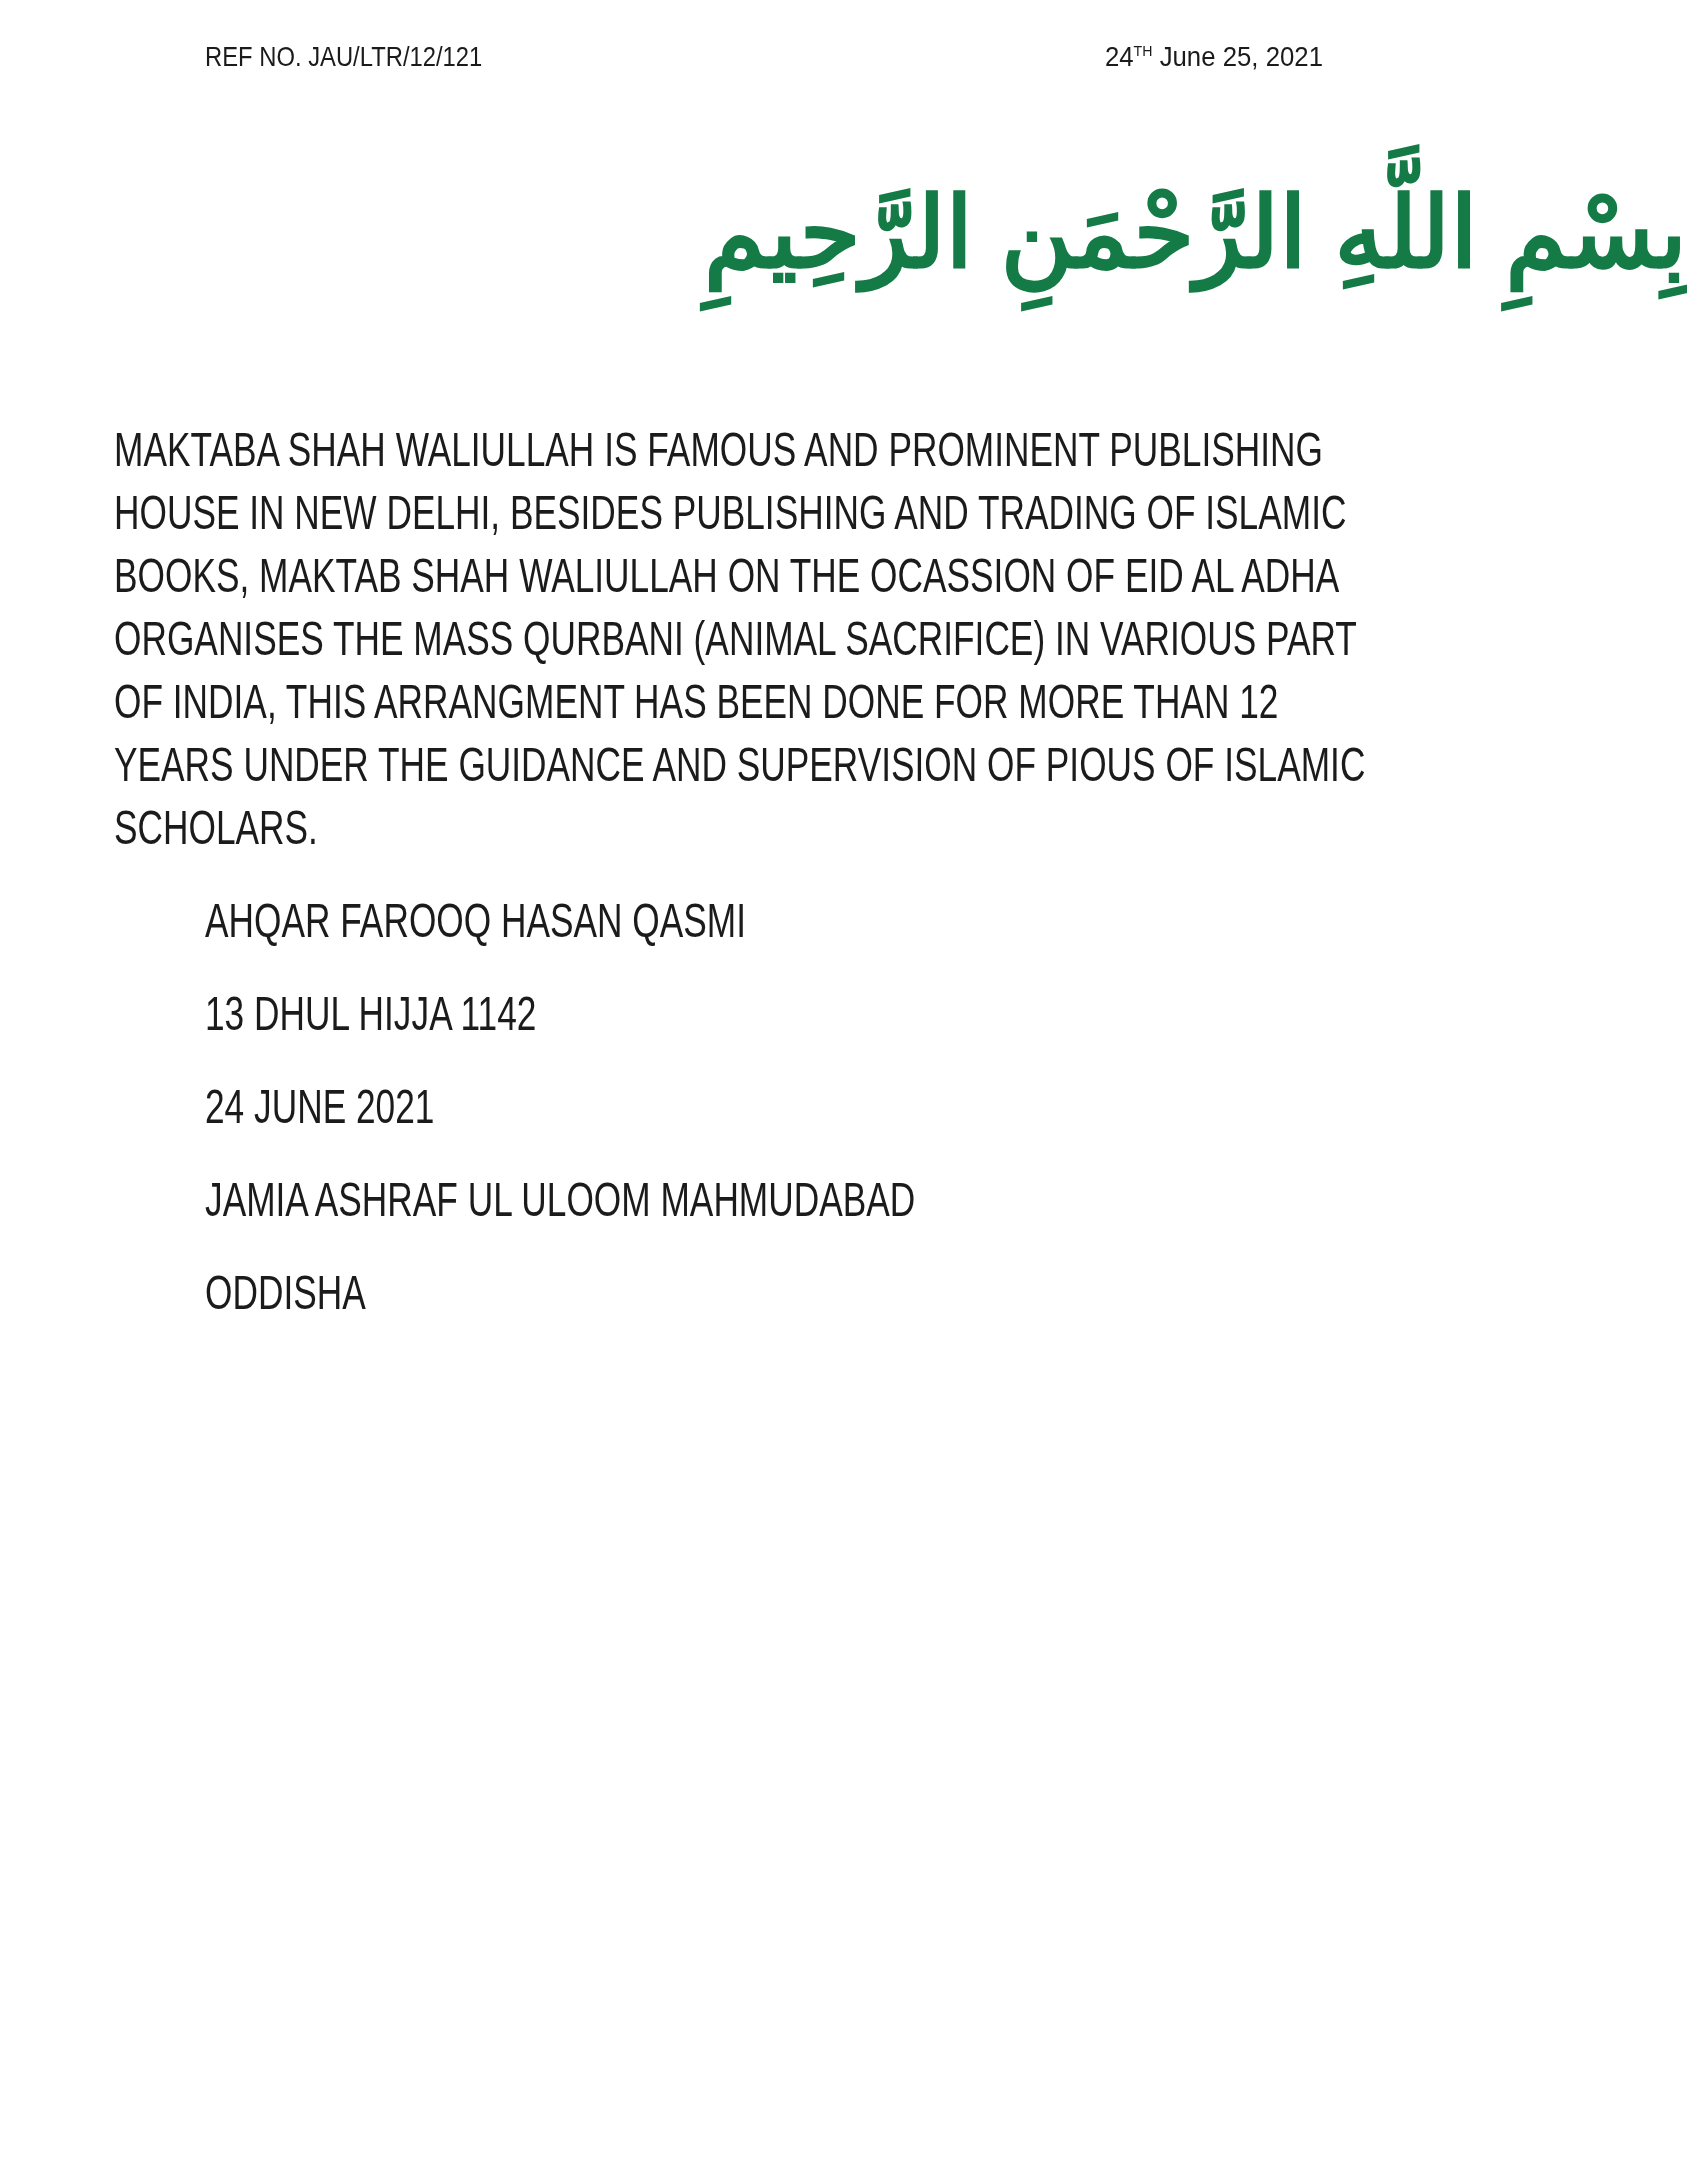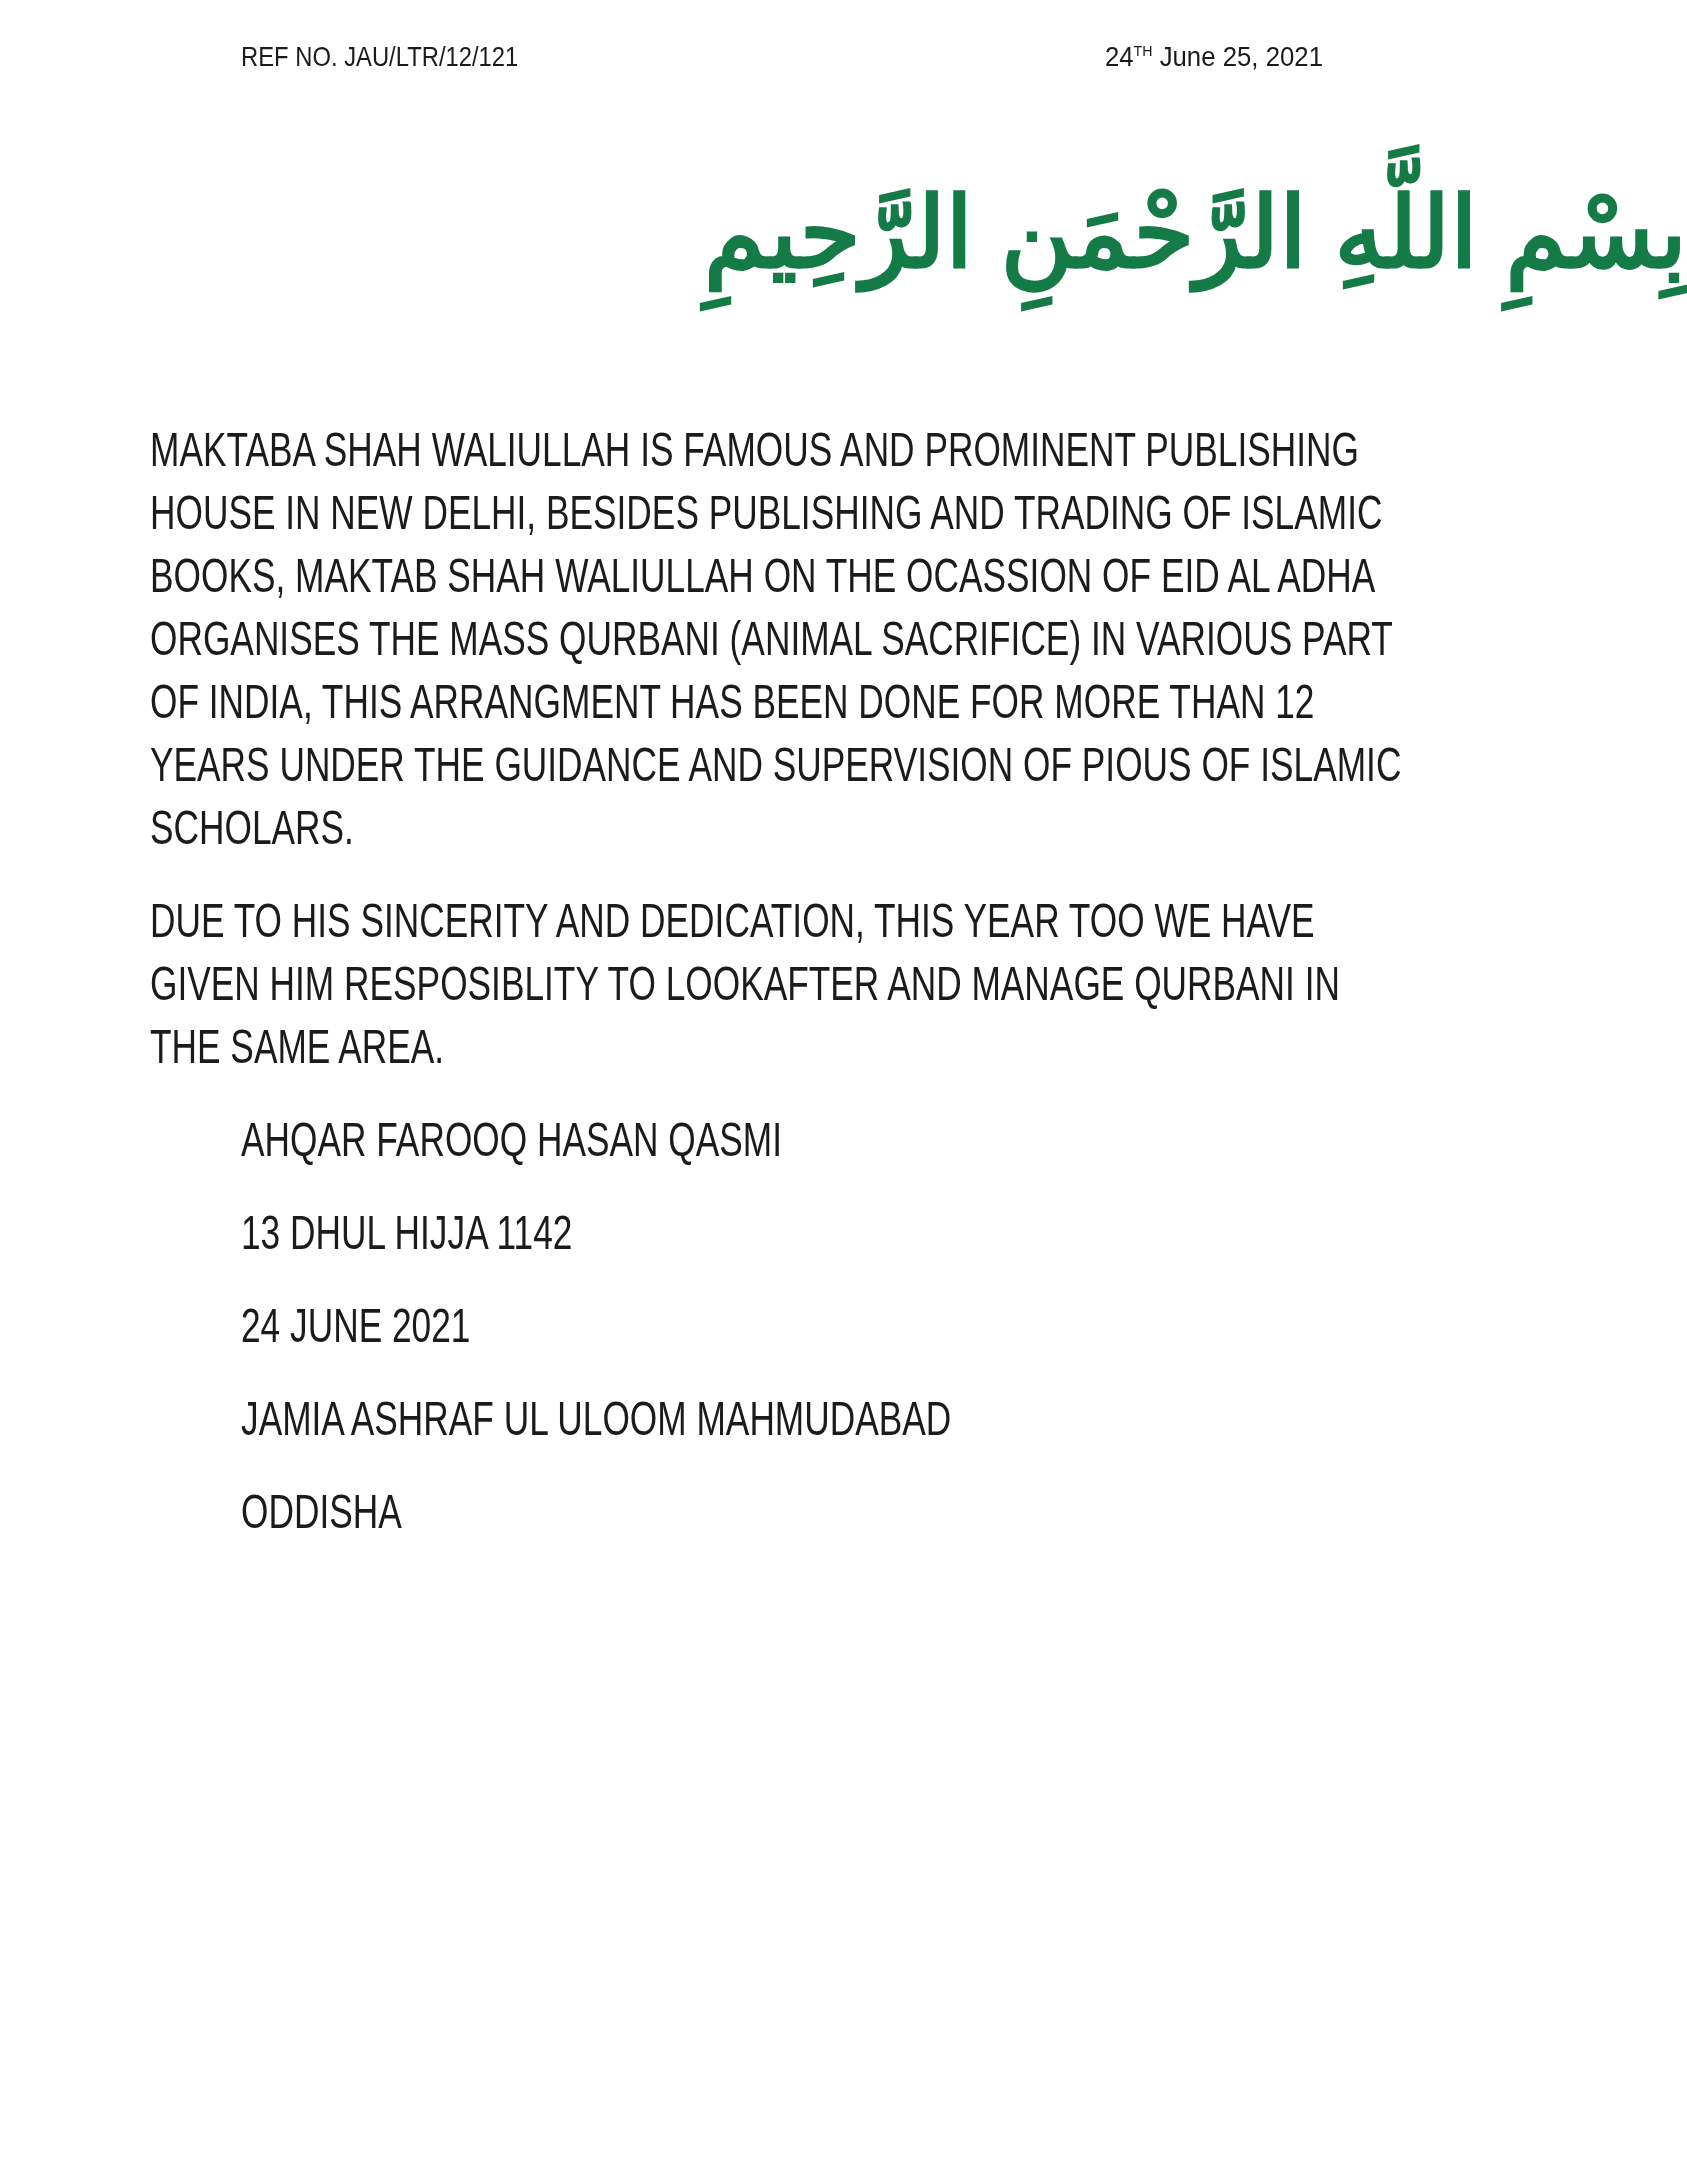--- a/index.html
+++ b/index.html
@@ -9,21 +9,20 @@
   * { margin: 0; padding: 0; box-sizing: border-box; }
   html, body { background: #ffffff; }
   .page {
     position: relative;
     width: 1687px;
     height: 2183px;
     background: #ffffff;
     font-family: "Liberation Sans", sans-serif;
     color: var(--ink);
     overflow: hidden;
-    padding-left: 36px;
   }
   
   .header-row {
     display: flex;
     justify-content: space-between;
     align-items: flex-start;
     padding: 41px 364px 0 205px;
     font-size: 28px;
     line-height: 32px;
     font-weight: 400;
@@ -94,25 +93,20 @@
   <div class="letter-body">
     <div class="para">
         <div class="body-line">MAKTABA SHAH WALIULLAH IS FAMOUS AND PROMINENT PUBLISHING</div>
         <div class="body-line">HOUSE IN NEW DELHI, BESIDES PUBLISHING AND TRADING OF ISLAMIC</div>
         <div class="body-line">BOOKS, MAKTAB SHAH WALIULLAH ON THE OCASSION OF EID AL ADHA</div>
         <div class="body-line">ORGANISES THE MASS QURBANI (ANIMAL SACRIFICE) IN VARIOUS PART</div>
         <div class="body-line">OF INDIA, THIS ARRANGMENT HAS BEEN DONE FOR MORE THAN 12</div>
         <div class="body-line">YEARS UNDER THE GUIDANCE AND SUPERVISION OF PIOUS OF ISLAMIC</div>
         <div class="body-line">SCHOLARS.</div>
       </div>
-    <div class="para">
-        <div class="body-line">DUE TO HIS SINCERITY AND DEDICATION, THIS YEAR TOO WE HAVE</div>
-        <div class="body-line">GIVEN HIM RESPOSIBLITY TO LOOKAFTER AND MANAGE QURBANI IN</div>
-        <div class="body-line">THE SAME AREA.</div>
-      </div>
   </div>
 
   <div class="signature-block">
       <div class="body-line">AHQAR FAROOQ HASAN QASMI</div>
       <div class="body-line">13 DHUL HIJJA 1142</div>
       <div class="body-line">24 JUNE 2021</div>
       <div class="body-line">JAMIA ASHRAF UL ULOOM MAHMUDABAD</div>
       <div class="body-line">ODDISHA</div>
     </div>
 

